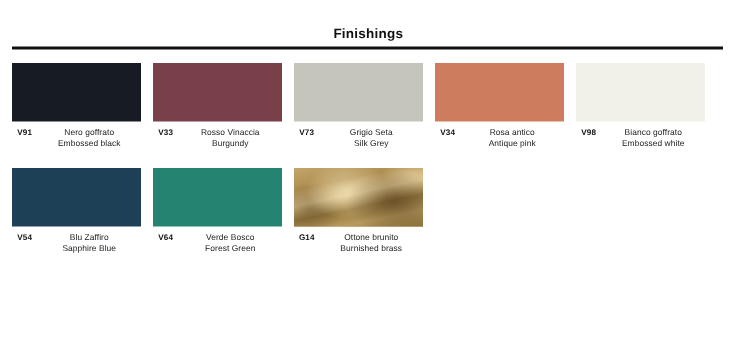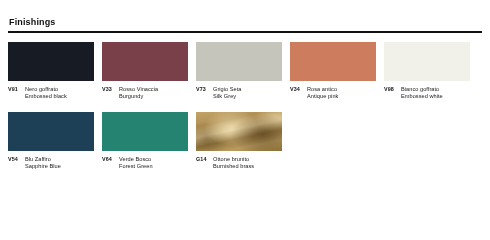--- a/index.html
+++ b/index.html
@@ -14,20 +14,21 @@
     color: #1a1a1a;
     overflow: hidden;
     position: relative;
   }
   .page {
     position: relative;
     width: 490px;
     height: 208px;
     box-sizing: border-box;
     padding: 0 8px;
+    text-align: center;
   }
   .header {
     padding-top: 17px;
   }
   .title {
     font-size: 9px;
     font-weight: 700;
     letter-spacing: 0.15px;
     color: #111111;
     line-height: 11px;

